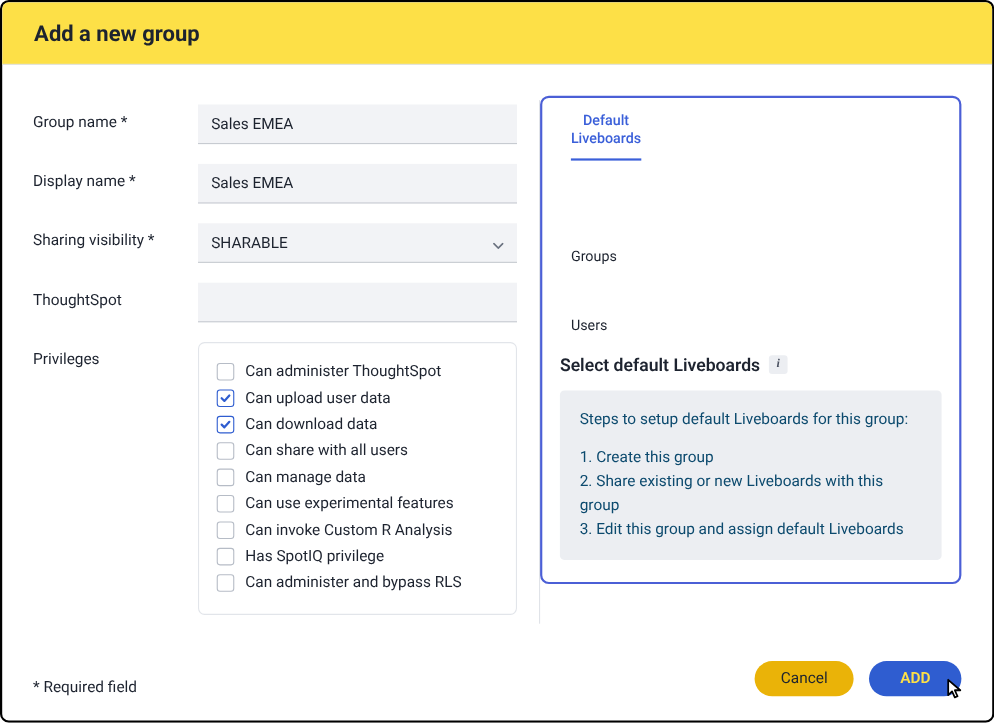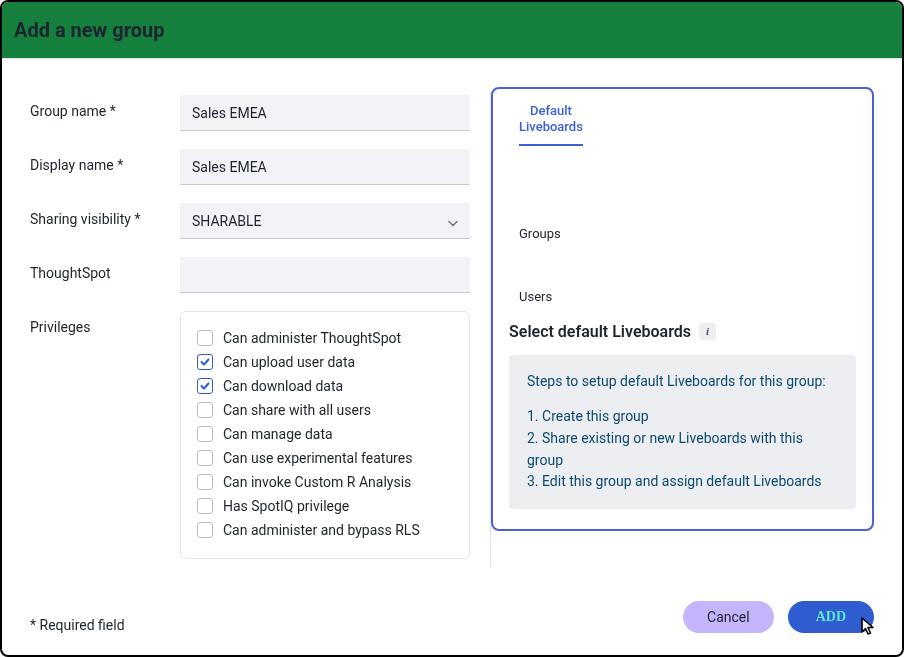--- a/index.html
+++ b/index.html
@@ -12,23 +12,23 @@
   width: 904px;
   height: 657px;
   border: 2px solid #000;
   border-radius: 8px;
   overflow: hidden;
   display: flex;
   flex-direction: column;
   position: relative;
 }
 .header {
-  background: #15803d;
+  background: #fde047;
   border-bottom: 1px solid #e0e3e8;
-  padding: 16px 12px;
+  padding: 16px 29px;
 }
 .title {
   font-size: 20px;
   font-weight: 700;
 }
 .body {
   display: flex;
   flex: 1;
   padding: 28px 28px 0 28px;
   overflow: hidden;
@@ -182,30 +182,29 @@
 .spacer { flex: 1; }
 .btn {
   border: none;
   border-radius: 18px;
   padding: 8px 24px;
   font-size: 14px;
   cursor: pointer;
   font-family: inherit;
 }
 .btn-cancel {
-  background: #c4b5fd;
+  background: #eab308;
   color: #1d232f;
   margin-right: 14px;
 }
 .btn-add {
   background: #2f5dd0;
-  color: #5eead4;
+  color: #fde047;
   font-weight: 600;
   padding: 8px 28px;
-  font-family: Liberation Serif, serif;
 }
 .cursor {
   position: absolute;
   right: 24px;
   bottom: 12px;
   pointer-events: none;
 }
 </style>
 </head>
 <body>

